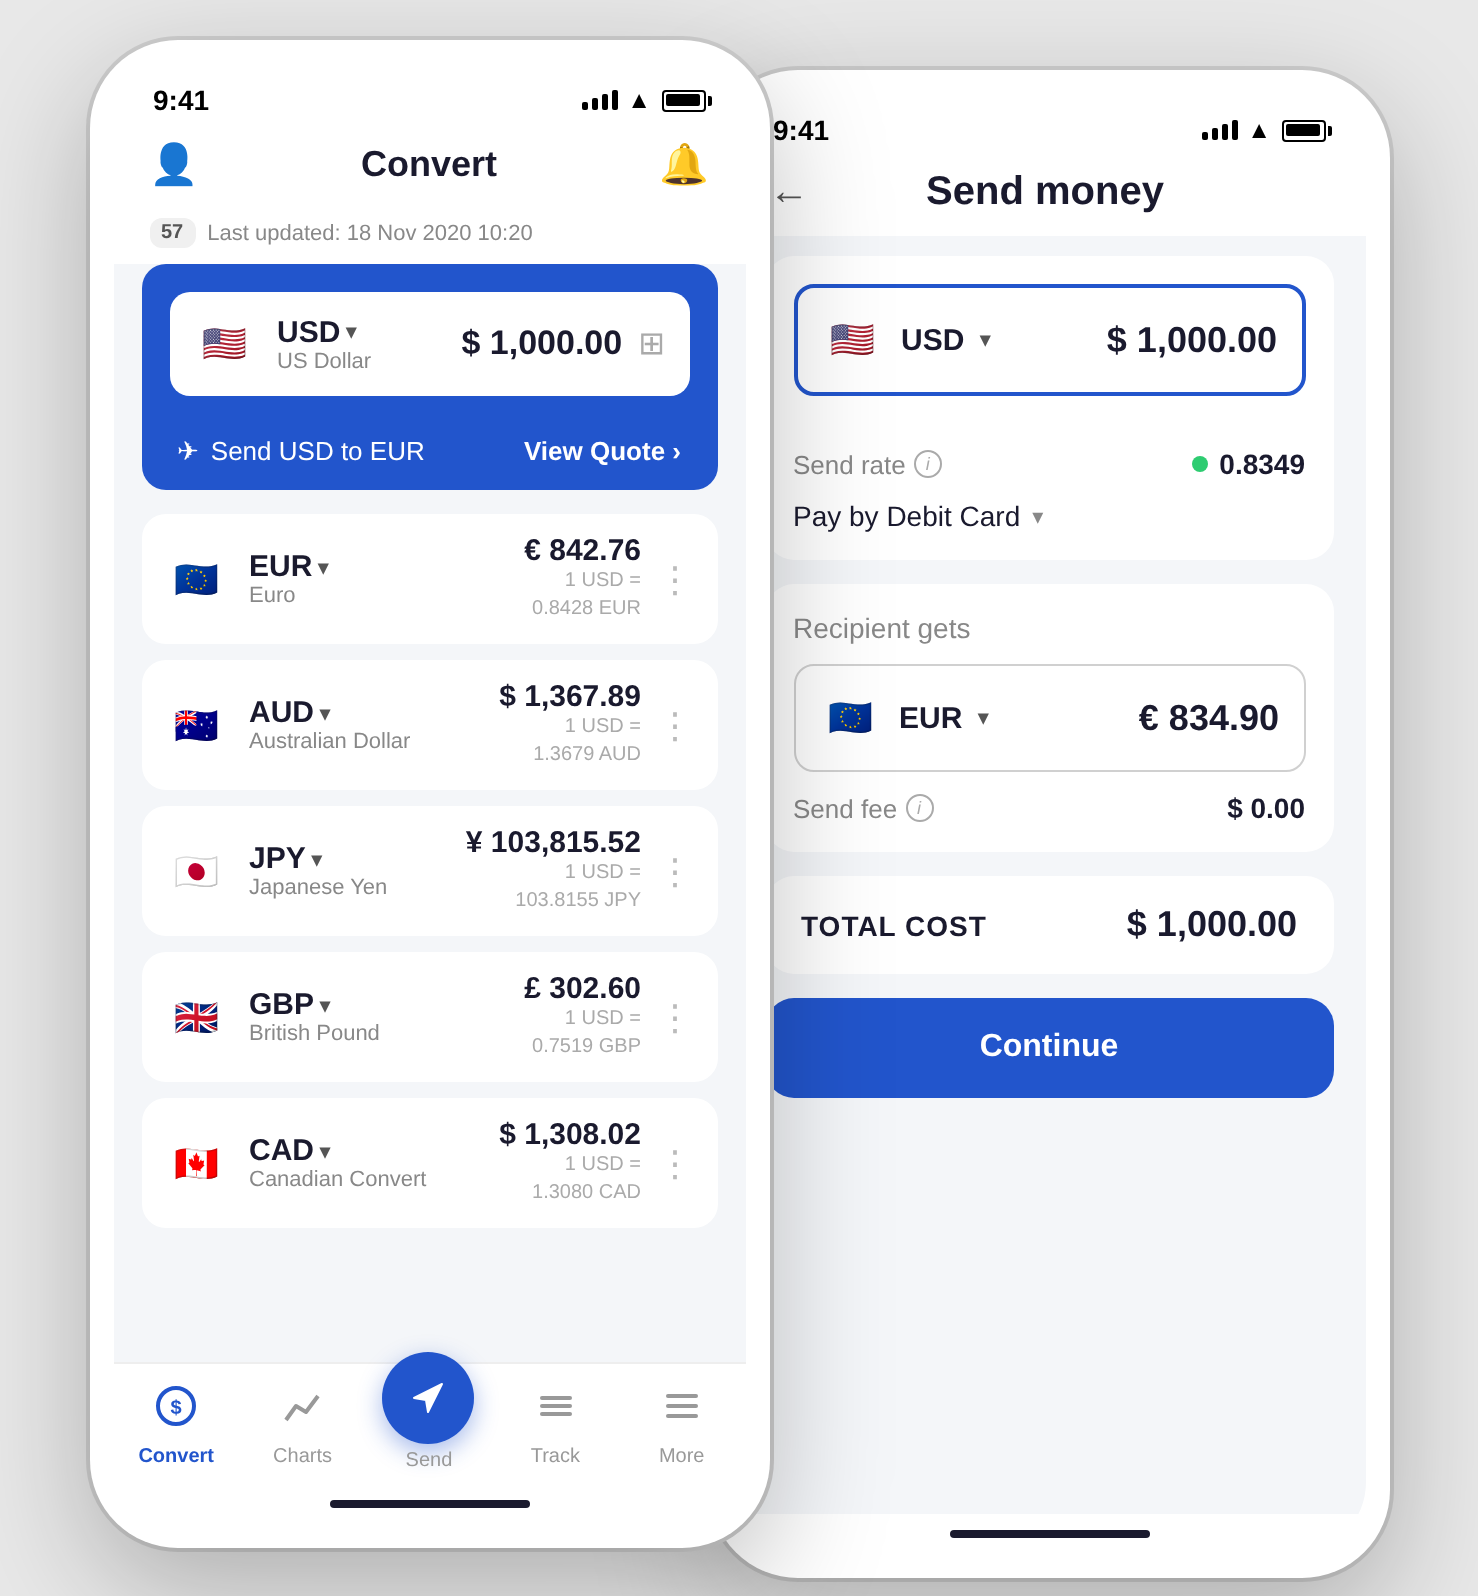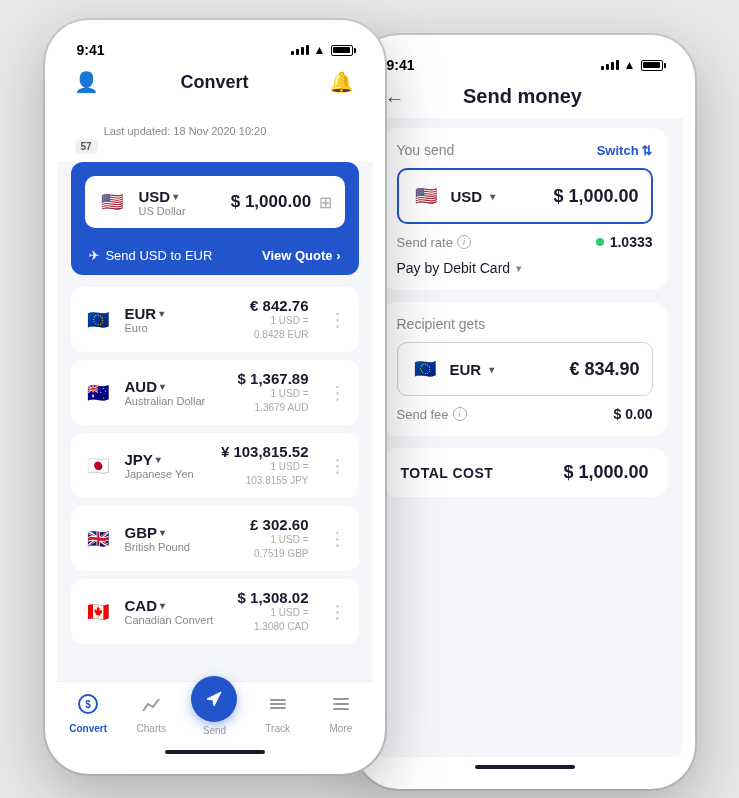--- a/index.html
+++ b/index.html
@@ -85,21 +85,20 @@
       color: #888;
       gap: 6px;
     }
     .update-badge {
       background: #f0f0f0;
       color: #555;
       font-size: 10px;
       font-weight: 700;
       padding: 2px 6px;
       border-radius: 6px;
-      margin-top: 31px;
     }
     
     .main-content {
       flex: 1;
       overflow-y: auto;
       padding: 0 14px;
       background: #f4f6f9;
     }
     
     .from-card {
@@ -151,21 +150,21 @@
     
     .currency-item {
       background: #fff;
       border-radius: 12px;
       padding: 10px 12px;
       margin-bottom: 8px;
       display: flex;
       justify-content: space-between;
       align-items: center;
     }
-    .currency-item-right { text-align: right; display: flex; align-items: center; gap: 20px; }
+    .currency-item-right { text-align: right; display: flex; align-items: center; gap: 8px; }
     .amount-main { font-size: 15px; font-weight: 700; color: #1a1a2e; }
     .amount-rate { font-size: 10px; color: #aaa; text-align: right; line-height: 1.4; }
     .more-dots { color: #bbb; font-size: 18px; cursor: pointer; }
     
     .bottom-nav {
       display: flex;
       justify-content: space-around;
       align-items: center;
       padding: 8px 0 6px;
       background: #fff;
@@ -258,21 +257,21 @@
       gap: 8px;
       font-size: 15px;
       font-weight: 700;
       color: #1a1a2e;
     }
     .send-amount { font-size: 18px; font-weight: 700; color: #1a1a2e; }
     .rate-row {
       display: flex;
       justify-content: space-between;
       align-items: center;
-      margin-top: 10px;
+      margin-top: 26px;
       gap: 12px;
     }
     .rate-label { font-size: 13px; color: #888; display: flex; align-items: center; gap: 4px; }
     .rate-value { font-size: 14px; font-weight: 600; color: #1a1a2e; display: flex; align-items: center; gap: 6px; }
     .rate-dot { width: 8px; height: 8px; background: #2ecc71; border-radius: 50%; }
     .pay-row {
       display: flex;
       align-items: center;
       gap: 6px;
       margin-top: 10px;
@@ -575,43 +574,36 @@
 
       <div class="app-header">
         <span class="header-icon">←</span>
         <span class="send-header">Send money</span>
         <span style="width:24px"></span>
       </div>
 
       <div class="send-content">
         
         <div class="send-section">
-          <div class="section-label-row">
-            <span class="section-label">You send</span>
-            <span class="switch-btn">
-              <span>Switch</span>
-              <span>⇅</span>
-            </span>
-          </div>
           <div class="send-currency-row">
             <div class="currency-selector">
               <div class="flag-circle">🇺🇸</div>
               <span>USD</span>
               <span class="dropdown-arrow">▾</span>
             </div>
             <span class="send-amount">$ 1,000.00</span>
           </div>
           <div class="rate-row">
             <span class="rate-label">
               <span>Send rate</span>
               <span class="info-icon">i</span>
             </span>
             <span class="rate-value">
               <span class="rate-dot"></span>
-              <span>1.0333</span>
+              <span>0.8349</span>
             </span>
           </div>
           <div class="pay-row">
             <span>Pay by Debit Card</span>
             <span class="chevron">▾</span>
           </div>
         </div>
 
         
         <div class="recipient-section">
@@ -633,20 +625,21 @@
           </div>
         </div>
 
         
         <div class="total-bar">
           <span class="total-label">TOTAL COST</span>
           <span class="total-value">$ 1,000.00</span>
         </div>
 
         
+        <button class="continue-btn">Continue</button>
       </div>
 
       <div class="home-indicator">
         <div class="home-bar"></div>
       </div>
     </div>
   </div>
 </div>
 
 </body></html>

